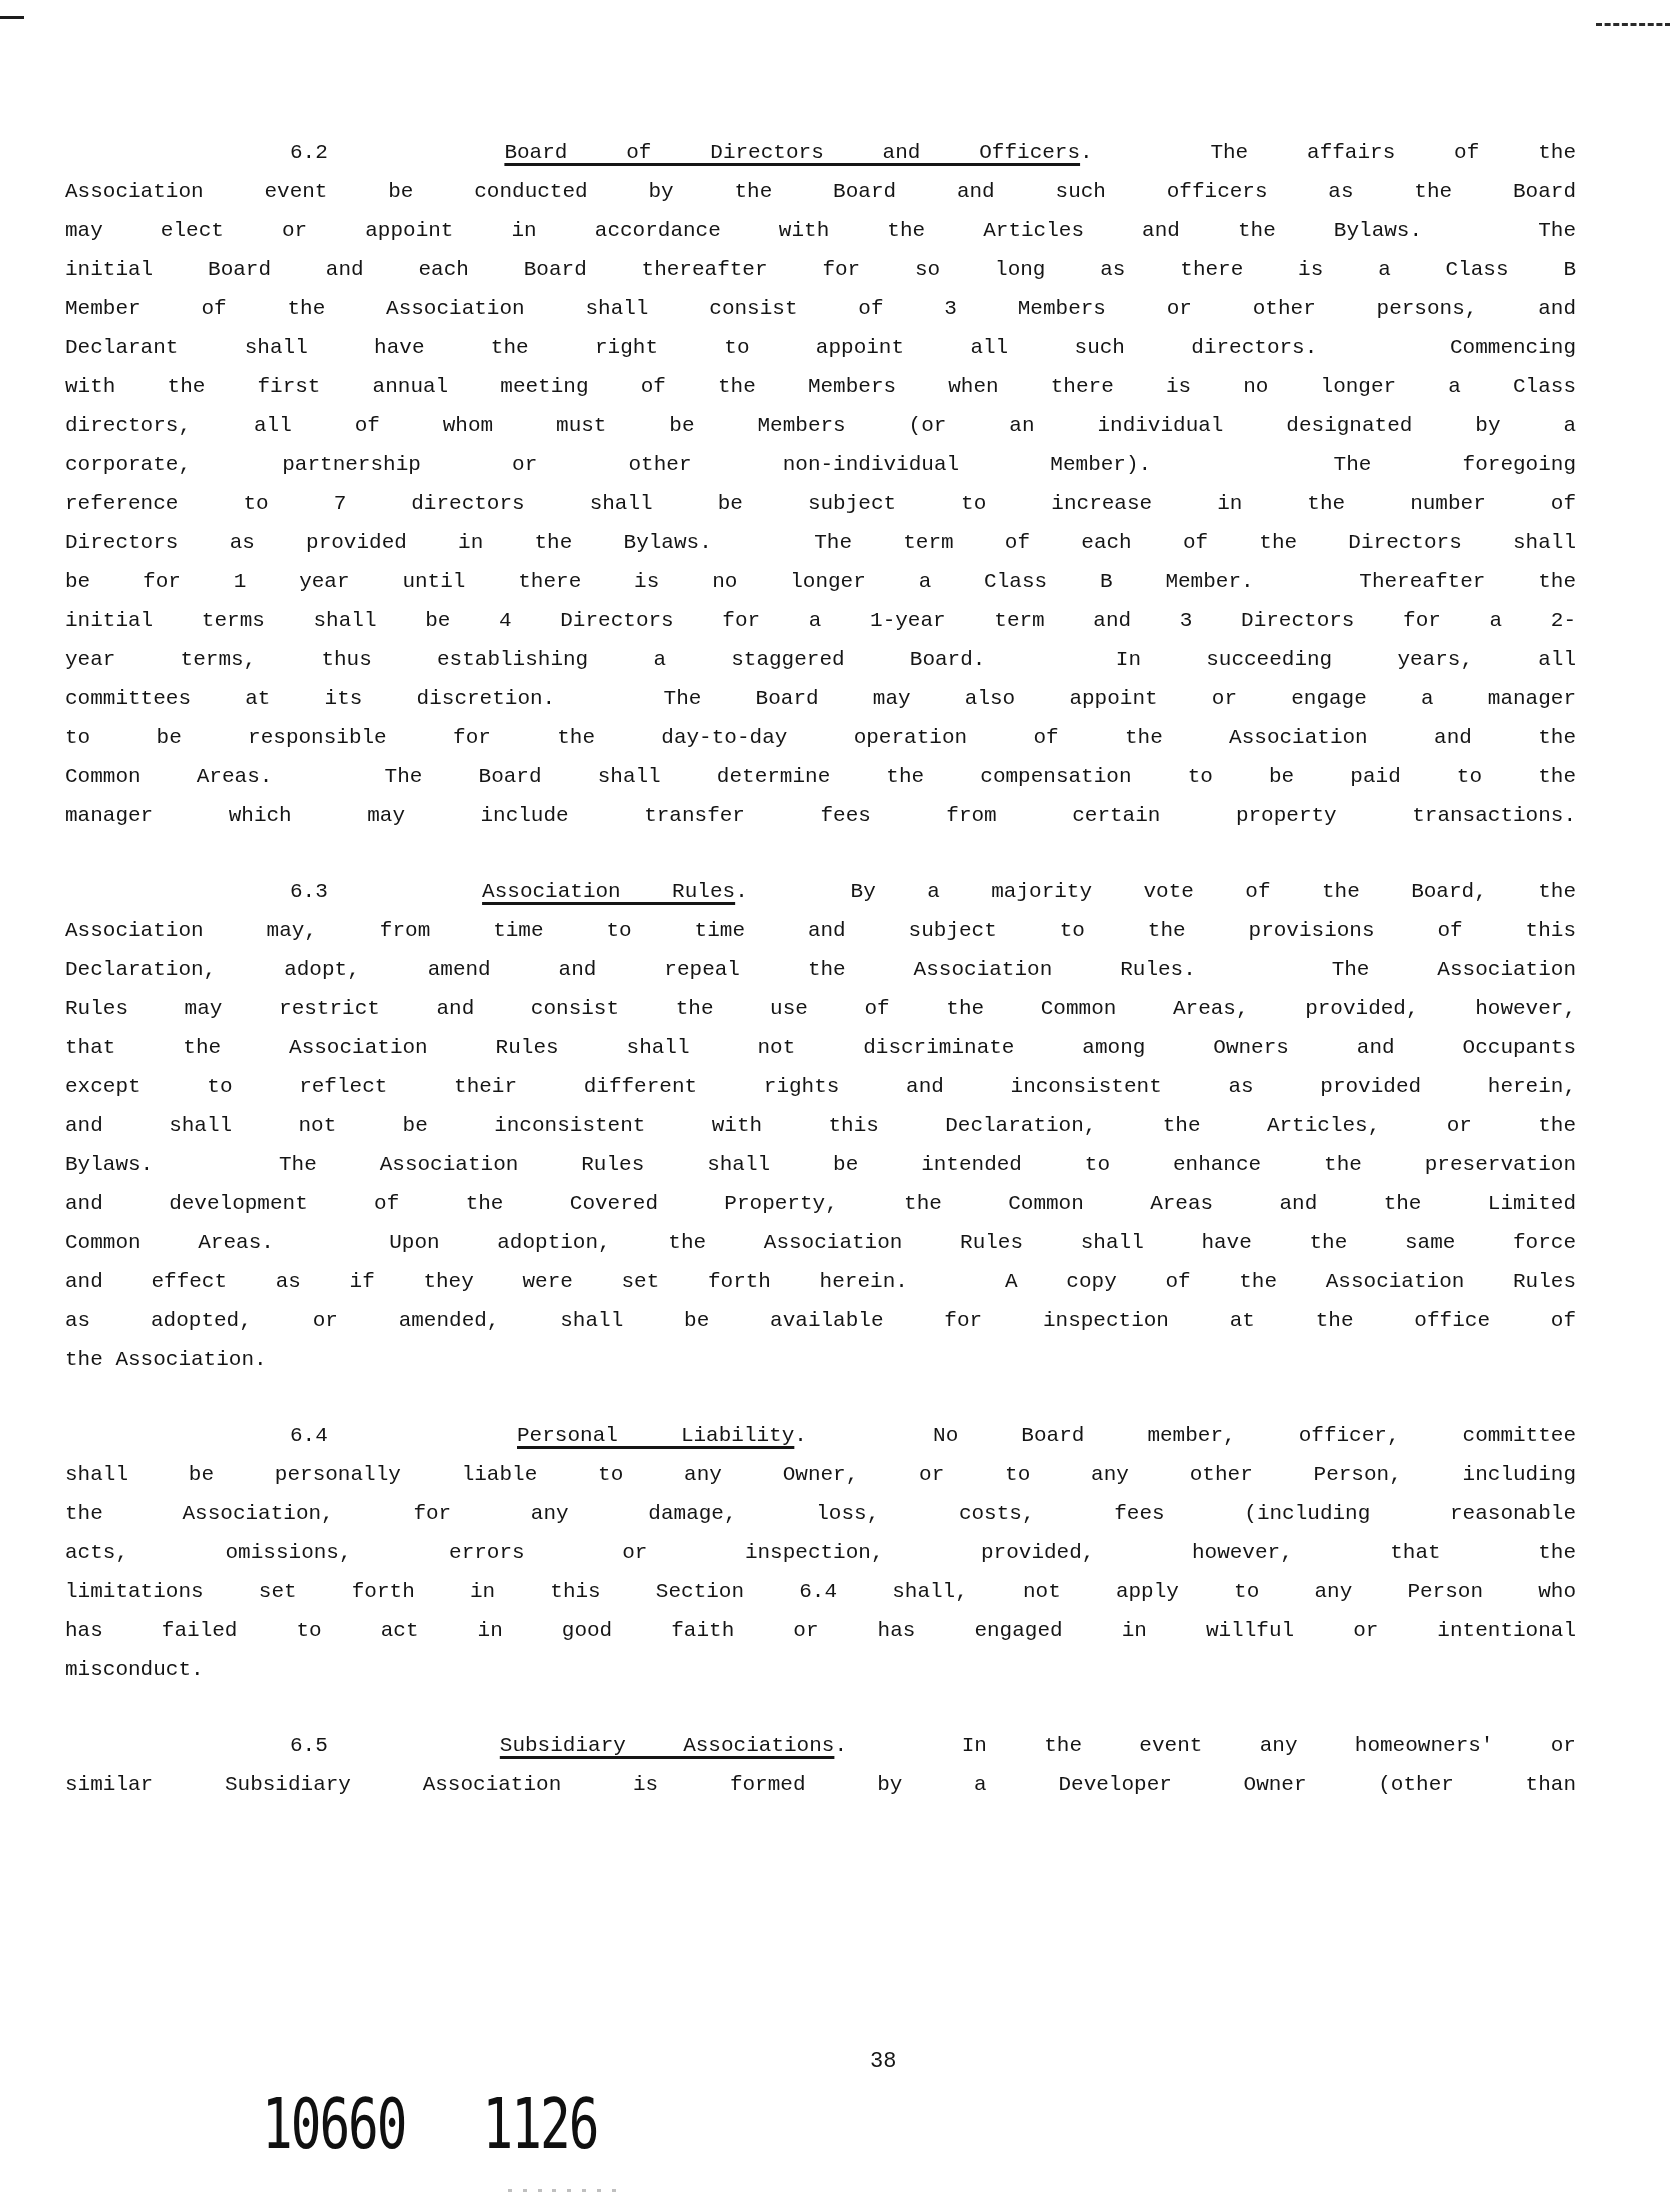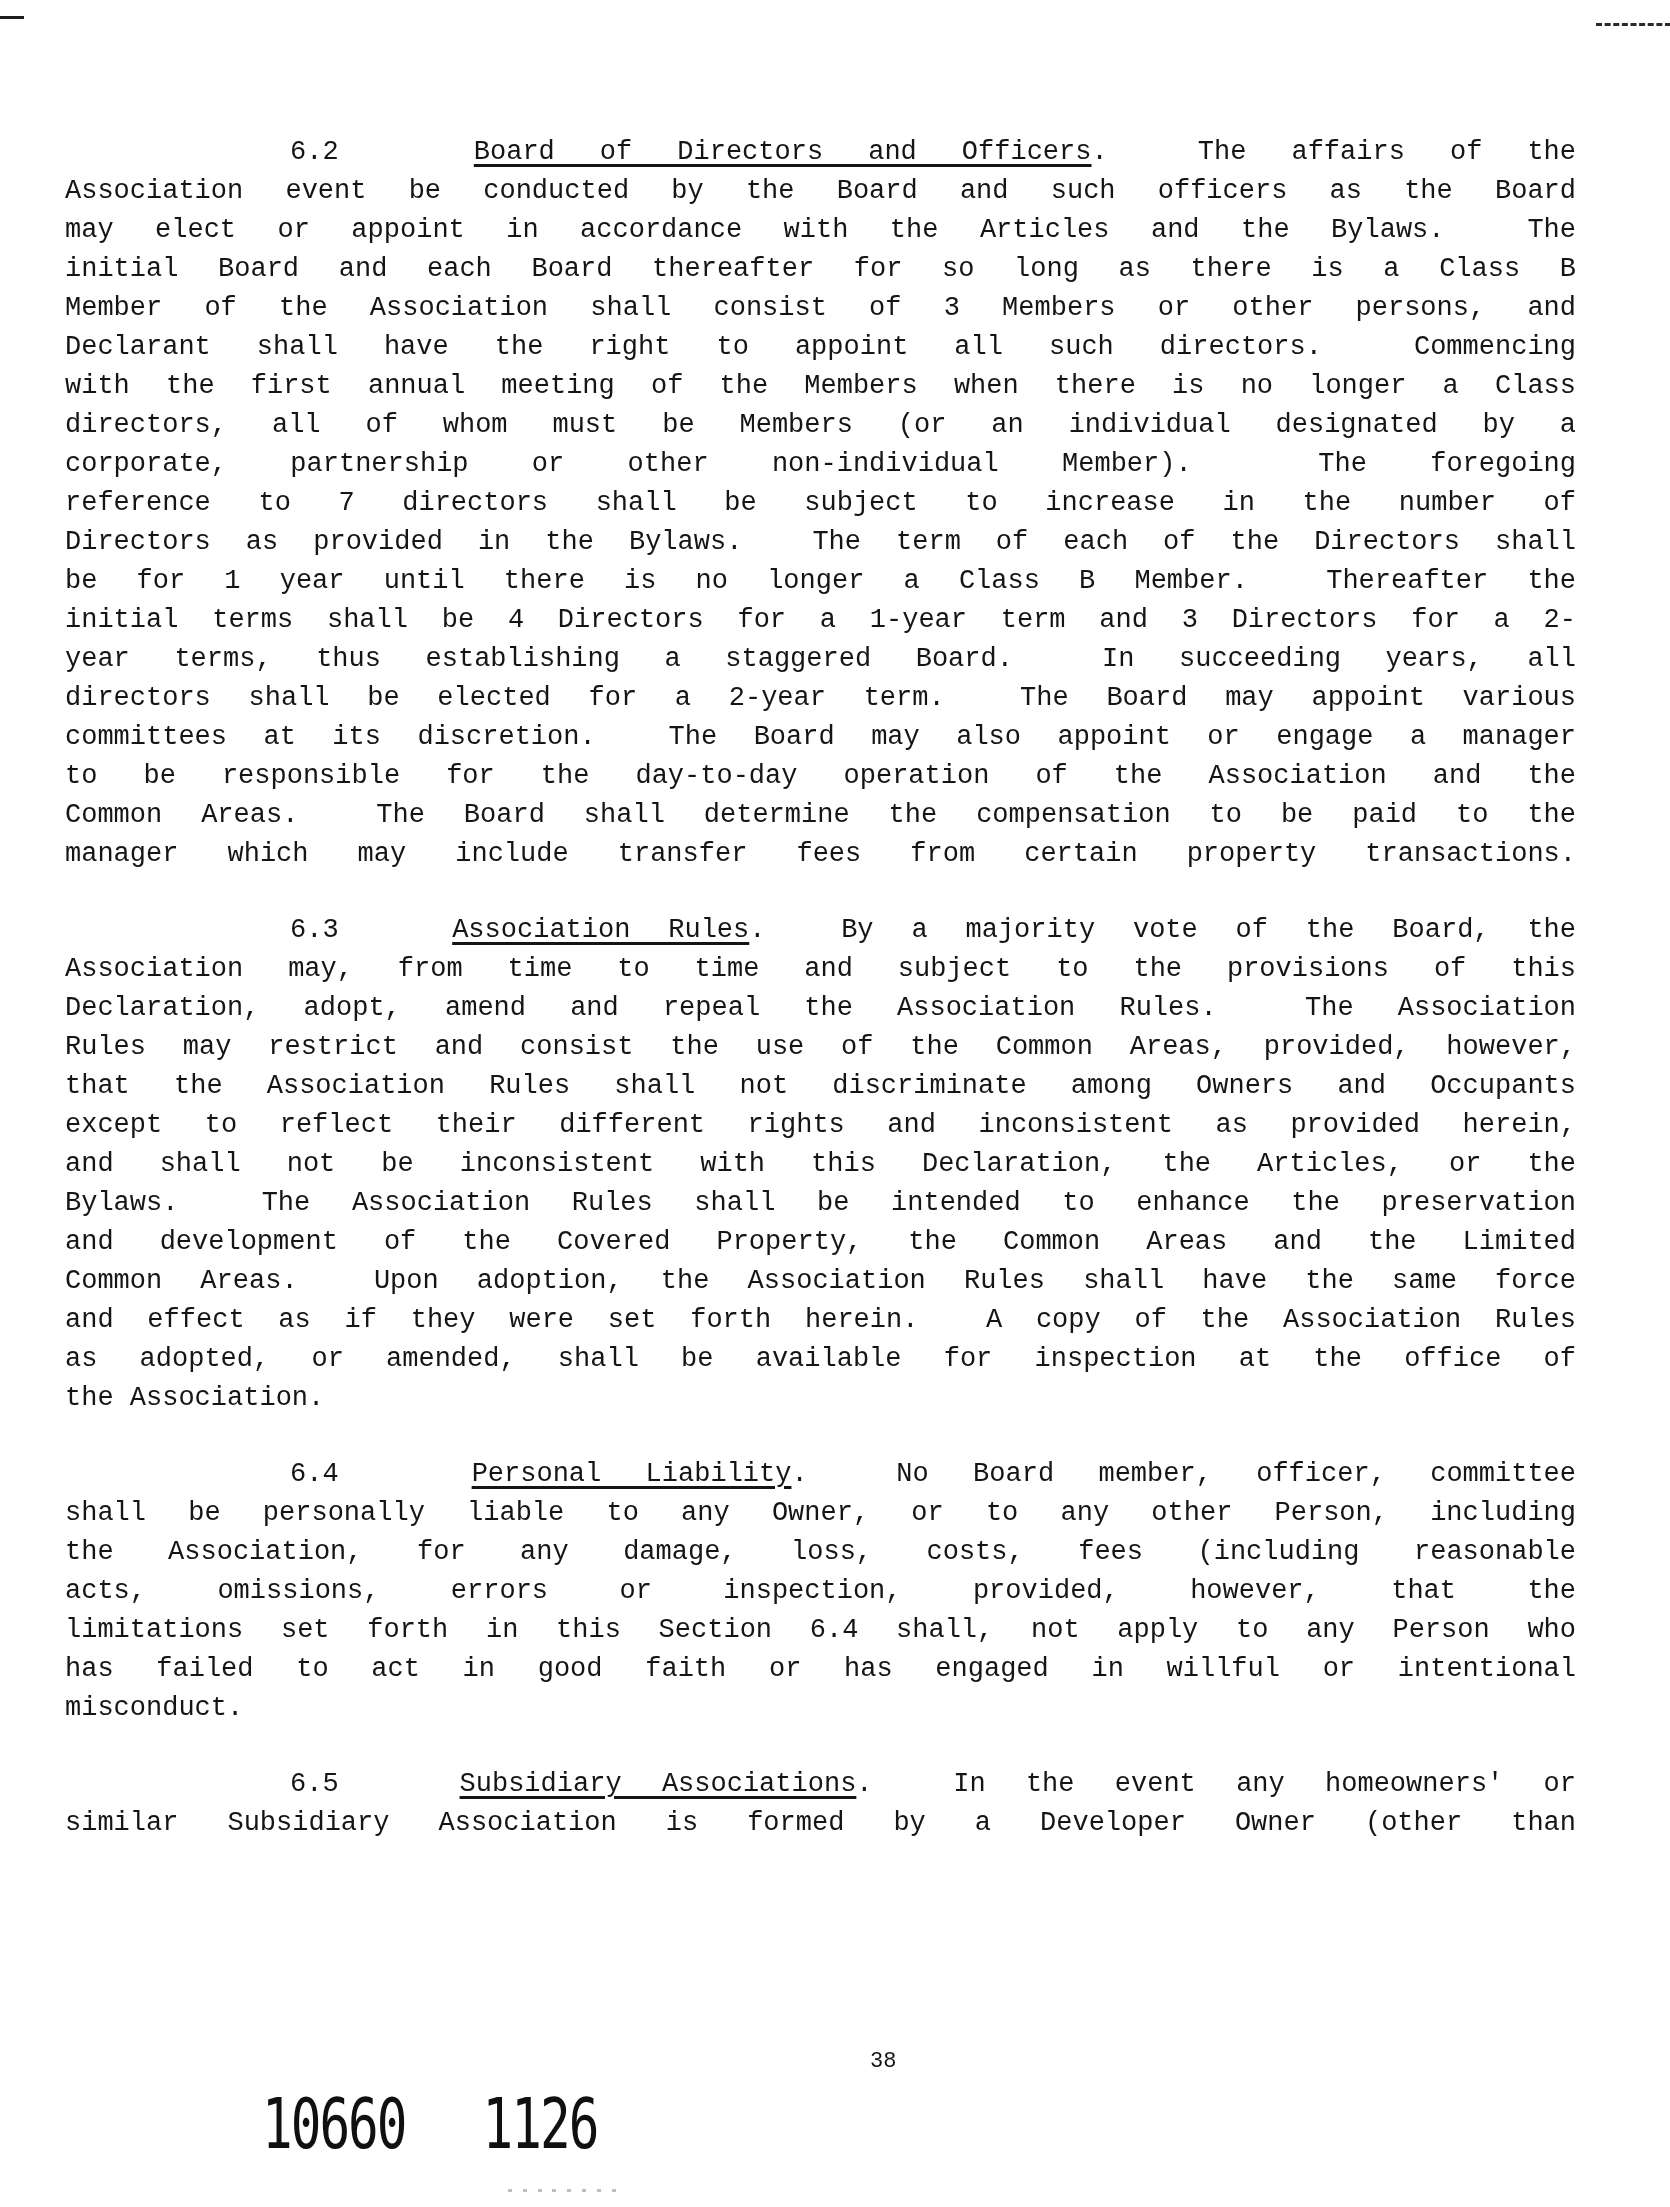--- a/index.html
+++ b/index.html
@@ -4,21 +4,21 @@
 <style>
   html,body{margin:0;padding:0;}
   body{
     width:1671px;height:2208px;position:relative;background:#ffffff;
     font-family:"Liberation Mono", monospace;color:#151515;overflow:hidden;
   }
   #text-block{position:absolute;left:65px;top:133px;width:1511px;}
   .section{margin:0;}
   .section + .section{margin-top:37px;}
   .line{
-    font-size:27px;line-height:39px;
+    font-size:21px;line-height:39px;
     text-align:justify;text-align-last:justify;
   }
   .line.endline{text-align-last:left;}
   .heading-line{text-indent:225px;}
   .u{
     text-decoration:underline;
     text-decoration-thickness:3px;
     text-underline-offset:4.9px;
   }
   #page-number{
@@ -56,21 +56,20 @@
       <div class="line">Member of the Association shall consist of 3 Members or other persons, and</div>
       <div class="line">Declarant shall have the right to appoint all such directors.&nbsp; Commencing</div>
       <div class="line">with the first annual meeting of the Members when there is no longer a Class</div>
       <div class="line">directors, all of whom must be Members (or an individual designated by a</div>
       <div class="line">corporate, partnership or other non-individual Member).&nbsp; The foregoing</div>
       <div class="line">reference to 7 directors shall be subject to increase in the number of</div>
       <div class="line">Directors as provided in the Bylaws.&nbsp; The term of each of the Directors shall</div>
       <div class="line">be for 1 year until there is no longer a Class B Member.&nbsp; Thereafter the</div>
       <div class="line">initial terms shall be 4 Directors for a 1-year term and 3 Directors for a 2-</div>
       <div class="line">year terms, thus establishing a staggered Board.&nbsp; In succeeding years, all</div>
-      <div class="line">directors shall be elected for a 2-year term.&nbsp; The Board may appoint various</div>
       <div class="line">committees at its discretion.&nbsp; The Board may also appoint or engage a manager</div>
       <div class="line">to be responsible for the day-to-day operation of the Association and the</div>
       <div class="line">Common Areas.&nbsp; The Board shall determine the compensation to be paid to the</div>
       <div class="line">manager which may include transfer fees from certain property transactions.</div>
     </div>
     <div class="section">
       <div class="line heading-line"><span>6.3</span><span>&nbsp;&nbsp; </span><span class="u">Association Rules</span><span>.&nbsp; By a majority vote of the Board, the</span></div>
       <div class="line">Association may, from time to time and subject to the provisions of this</div>
       <div class="line">Declaration, adopt, amend and repeal the Association Rules.&nbsp; The Association</div>
       <div class="line">Rules may restrict and consist the use of the Common Areas, provided, however,</div>

